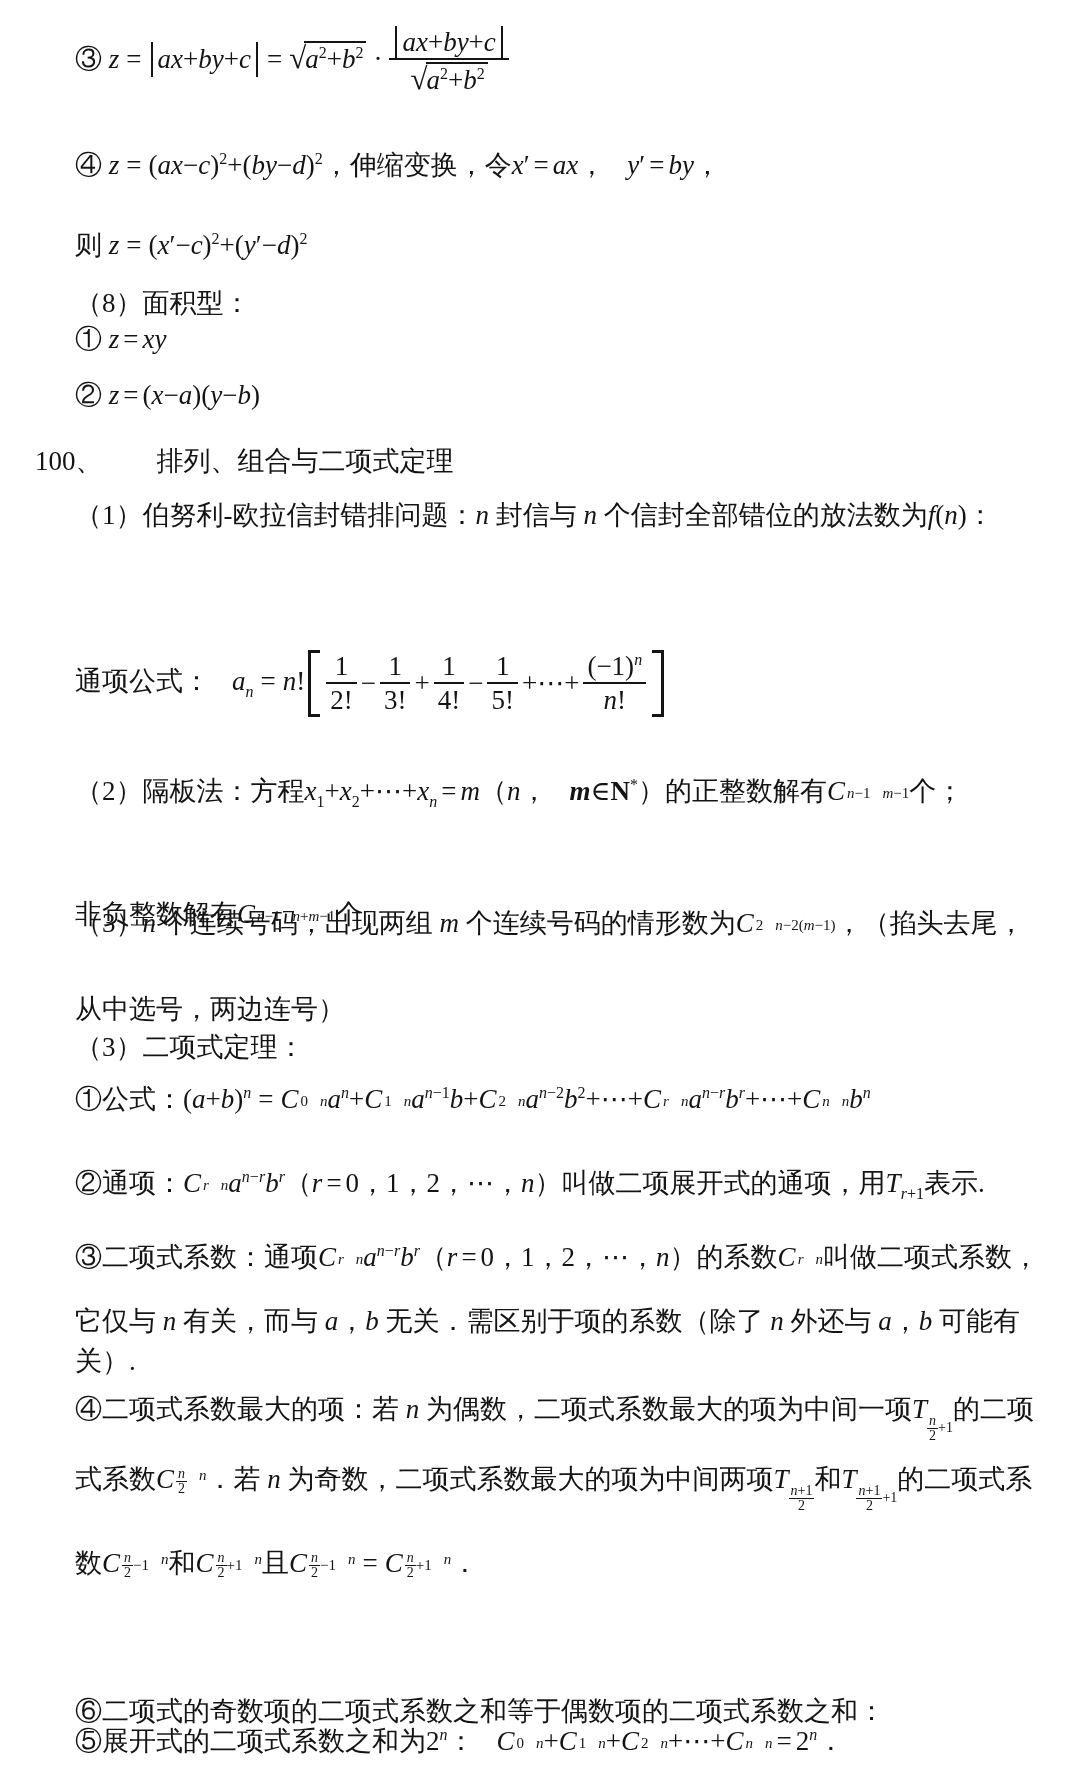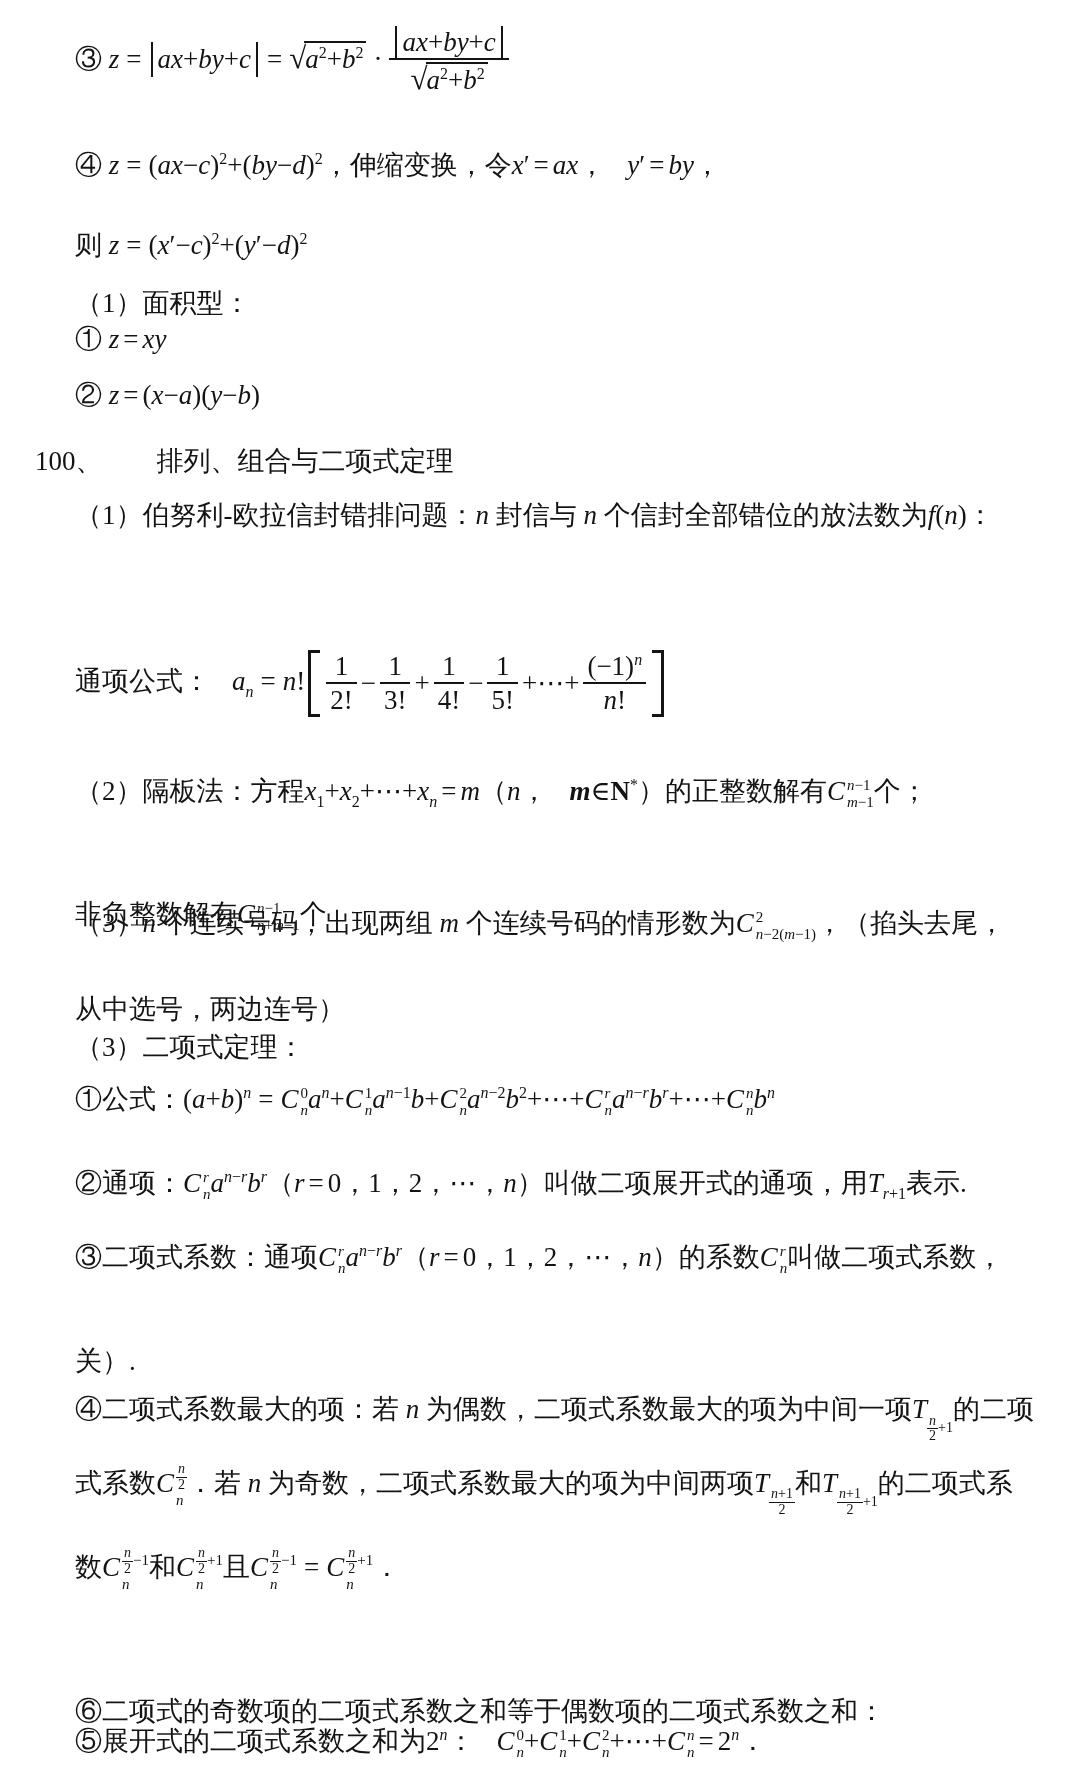--- a/index.html
+++ b/index.html
@@ -22,21 +22,21 @@
   
   .fr { display:inline-flex; flex-direction:column; text-align:center; vertical-align:middle; line-height:1.2; }
   .fr .nu { display:block; padding:0 4px; }
   .fr .de { display:block; border-top:2px solid #141414; padding:0 4px; }
   
   .fr.tn { font-size:14px; line-height:1.05; }
   .fr.tn .nu { padding:0 2px; }
   .fr.tn .de { border-top-width:1px; padding:0 2px; }
   
   .cm { display:inline; white-space:nowrap; }
-  .cs { display:inline-flex; flex-direction:column; font-size:15px; line-height:1.12; margin-left:2px; vertical-align:middle; text-align:left; }
+  .cs { display:inline-flex; flex-direction:row; font-size:15px; line-height:1.12; margin-left:2px; vertical-align:middle; text-align:left;gap:12px; }
   .cs > span { display:block; }
   
   sub.fs { font-size:14px; vertical-align:-14px; }
   sub.fs .fr { vertical-align:middle; }
   
   .sq { white-space:nowrap; }
   .sqs { font-size:31px; font-style:normal; }
   .sqb { border-top:2px solid #141414; padding:1px 3px 0 1px; margin-left:-2px; }
   
   .brk { display:inline-flex; align-items:center; vertical-align:middle; margin-left:3px; }
@@ -49,21 +49,21 @@
 </head>
 <body>
 
 <div class="page">
   <div class="line" style="top:26px">③ <i>z</i><span class="op">=</span><span class="ab"><i>ax</i>+<i>by</i>+<i>c</i></span><span class="op">=</span><span class="sq"><span class="sqs">√</span><span class="sqb"><i>a</i><sup>2</sup>+<i>b</i><sup>2</sup></span></span><span class="op">·</span><span class="fr">
         <span class="nu"><span class="ab"><i>ax</i>+<i>by</i>+<i>c</i></span></span>
         <span class="de"><span class="sq"><span class="sqs">√</span><span class="sqb"><i>a</i><sup>2</sup>+<i>b</i><sup>2</sup></span></span></span>
       </span></div>
   <div class="line" style="top:148px">④ <i>z</i><span class="op">=</span>(<i>ax</i>−<i>c</i>)<sup>2</sup>+(<i>by</i>−<i>d</i>)<sup>2</sup>，伸缩变换，令<i>x</i>′<span class="o2">=</span><i>ax</i>，<span class="sp"></span><i>y</i>′<span class="o2">=</span><i>by</i>，</div>
   <div class="line" style="top:228px">则 <i>z</i><span class="op">=</span>(<i>x</i>′−<i>c</i>)<sup>2</sup>+(<i>y</i>′−<i>d</i>)<sup>2</sup></div>
-  <div class="line" style="top:286px">（1）面积型：</div>
+  <div class="line" style="top:286px">（8）面积型：</div>
   <div class="line" style="top:322px">① <i>z</i><span class="o2">=</span><i>xy</i></div>
   <div class="line" style="top:378px">② <i>z</i><span class="o2">=</span>(<i>x</i>−<i>a</i>)(<i>y</i>−<i>b</i>)</div>
   <div class="line" style="top:444px; left:35px">100、<span class="hgap"></span>排列、组合与二项式定理</div>
   <div class="line" style="top:498px">（1）伯努利-欧拉信封错排问题：<i>n</i> 封信与 <i>n</i> 个信封全部错位的放法数为<i>f</i>(<i>n</i>)：</div>
   <div class="line" style="top:650px">通项公式：<span class="sp"></span><i>a</i><sub><i>n</i></sub><span class="op">=</span><i>n</i>!<span class="brk">
         <span class="bl"></span>
         <span class="fr">
           <span class="nu">1</span>
           <span class="de">2!</span>
         </span>
@@ -123,20 +123,21 @@
           <span><i>r</i></span>
           <span><i>n</i></span>
         </span></span><i>a</i><sup><i>n</i>−<i>r</i></sup><i>b</i><sup><i>r</i></sup>（<i>r</i><span class="o2">=</span>0，1，2，⋯，<i>n</i>）叫做二项展开式的通项，用<i>T</i><sub><i>r</i>+1</sub>表示.</div>
   <div class="line" style="top:1240px">③二项式系数：通项<span class="cm"><i>C</i><span class="cs">
           <span><i>r</i></span>
           <span><i>n</i></span>
         </span></span><i>a</i><sup><i>n</i>−<i>r</i></sup><i>b</i><sup><i>r</i></sup>（<i>r</i><span class="o2">=</span>0，1，2，⋯，<i>n</i>）的系数<span class="cm"><i>C</i><span class="cs">
           <span><i>r</i></span>
           <span><i>n</i></span>
         </span></span>叫做二项式系数，</div>
+  <div class="line" style="top:1304px">它仅与 <i>n</i> 有关，而与 <i>a</i>，<i>b</i> 无关．需区别于项的系数（除了 <i>n</i> 外还与 <i>a</i>，<i>b</i> 可能有</div>
   <div class="line" style="top:1344px">关）.</div>
   <div class="line" style="top:1392px">④二项式系数最大的项：若 <i>n</i> 为偶数，二项式系数最大的项为中间一项<i>T</i><sub class="fs"><span class="fr tn">
           <span class="nu"><i>n</i></span>
           <span class="de">2</span>
         </span>+1</sub>的二项</div>
   <div class="line" style="top:1462px">式系数<span class="cm"><i>C</i><span class="cs">
           <span><span class="fr tn">
               <span class="nu"><i>n</i></span>
               <span class="de">2</span>
             </span></span>

